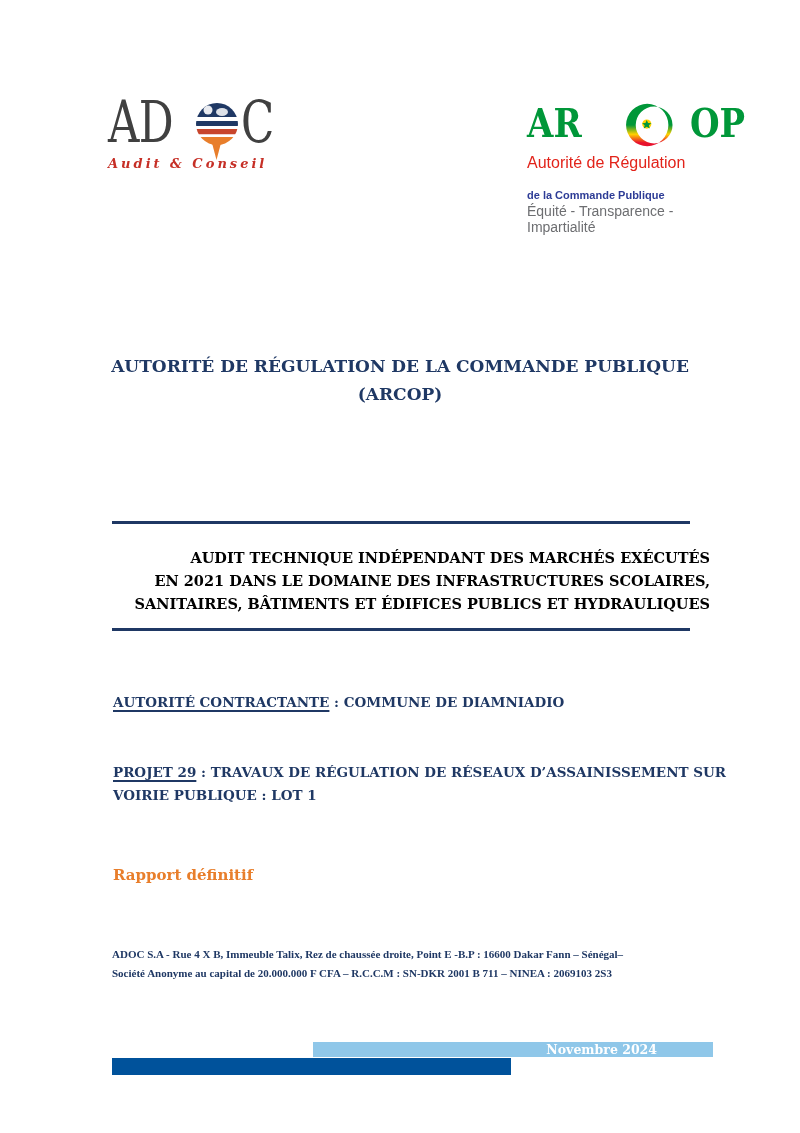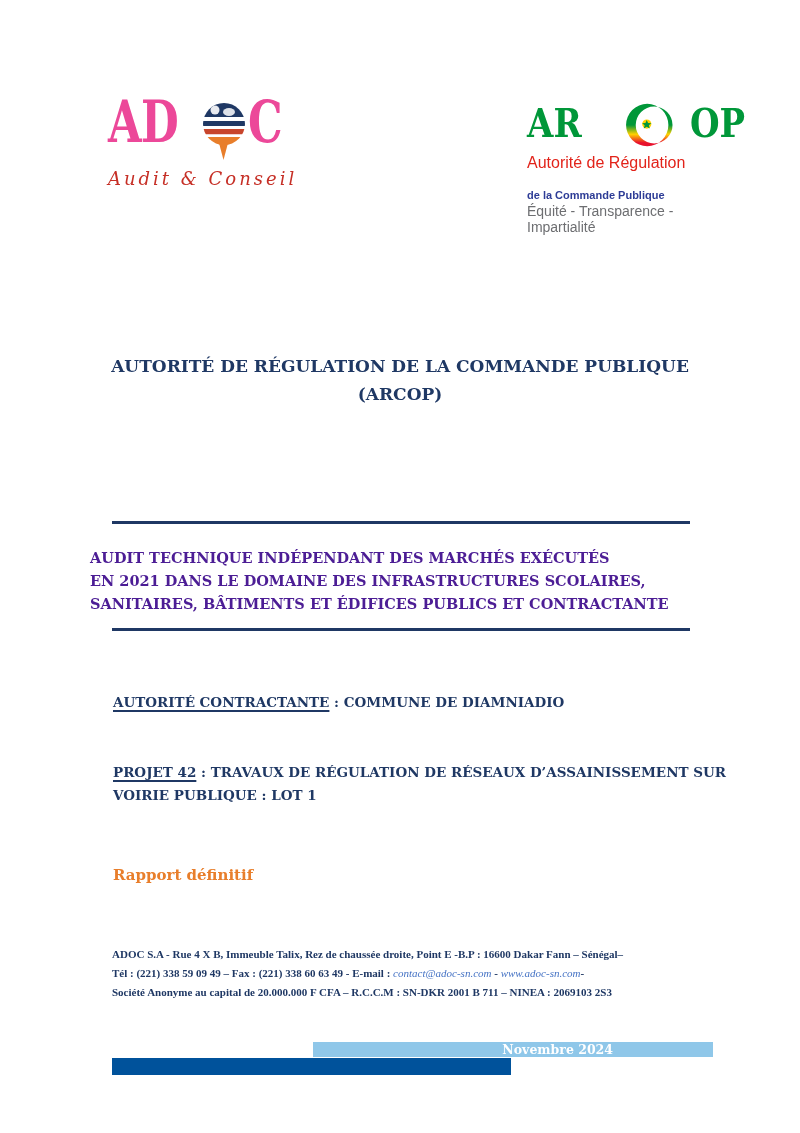--- a/index.html
+++ b/index.html
@@ -7,27 +7,27 @@
   .page {
     position:relative;
     width:800px; height:1133px;
     background:#ffffff;
     font-family:"DejaVu Serif", serif;
     overflow:hidden;
     margin:0 auto;
   }
   
   .adoc-logo { position:absolute; left:108px; top:94px; }
-  .adoc-row { display:flex; align-items:flex-start; line-height:56px; height:56px; color:#ec4899; font-weight:bold; font-size:58px; }
+  .adoc-row { display:flex; align-items:flex-start; line-height:56px; height:56px; color:#404040; font-weight:normal; font-size:58px; }
   .adoc-letters { display:inline-block; transform:scaleX(0.75); transform-origin:left center; letter-spacing:-1px; }
   .adoc-letters.right { transform-origin:left center; margin-left:2px; }
   .adoc-globe { margin-top:4px; margin-left:1px; overflow:visible; }
   .adoc-tagline {
-    margin-top:18px; color:#C62F26; font-style:italic; font-weight:normal;
-    font-size:18px; letter-spacing:3px; white-space:nowrap;
+    margin-top:6px; color:#C62F26; font-style:italic; font-weight:bold;
+    font-size:13px; letter-spacing:3px; white-space:nowrap;
   }
   
   .arcop-logo { position:absolute; left:527px; top:100px; width:180px; }
   .arcop-row { display:flex; align-items:flex-start; height:46px; line-height:46px; color:#009739; font-weight:bold; font-size:40px;gap:32px; }
   .arcop-letters { display:inline-block; transform:scaleX(0.85); transform-origin:left center; }
   .arcop-letters.right { margin-left:-4px; }
   .arcop-crescent { margin:0 -5px 0 -2px; overflow:visible; }
   .arcop-sub1 { margin-top:8px; font-family:"Liberation Sans", sans-serif; font-weight:normal; font-size:16px; color:#E2231A; }
   .arcop-sub2 { margin-top:17px; font-family:"Liberation Sans", sans-serif; font-weight:bold; font-size:11px; color:#2D3C96; }
   .arcop-sub3 { margin-top:2px; font-family:"Liberation Sans", sans-serif; font-size:14px; color:#6D6E71; }
@@ -35,21 +35,21 @@
   .main-title {
     position:absolute; left:100px; top:352px; width:600px;
     text-align:center; color:#1F3864; font-weight:bold; font-size:17px;
     line-height:28px; white-space:nowrap;
   }
   .rule { position:absolute; left:112px; width:578px; height:3px; background:#1F3864; }
   .rule-top { top:521px; }
   .rule-bottom { top:628px; }
   .audit-title {
     position:absolute; left:90px; top:546px; width:620px;
-    text-align:left; color:#4c1d95; font-weight:bold; font-size:14.5px;
+    text-align:right; color:#000000; font-weight:bold; font-size:14.5px;
     line-height:23px; white-space:nowrap;
   }
   .contracting {
     position:absolute; left:113px; top:694px; width:640px;
     color:#1F3864; font-weight:bold; font-size:13.5px; white-space:nowrap;
   }
   .project {
     position:absolute; left:113px; top:761px; width:650px;
     color:#1F3864; font-weight:bold; font-size:13.5px; line-height:23px; white-space:nowrap;
   }
@@ -61,21 +61,21 @@
   
   .footer {
     position:absolute; left:112px; top:945px; width:640px;
     font-family:"Liberation Serif", serif;
     color:#1F3864; font-weight:bold; font-size:11px; line-height:19px; white-space:nowrap;
   }
   .footer .link { color:#4472C4; font-style:italic; font-weight:normal; text-decoration:none; }
   
   .banner-light {
     position:absolute; left:313px; top:1042px; width:400px; height:15px;
-    background:#8FC7E9; text-align:right; padding-right:100px;
+    background:#8FC7E9; text-align:right; padding-right:56px;
     color:#ffffff; font-weight:bold; font-size:12.5px; line-height:15px;
   }
   .banner-dark {
     position:absolute; left:112px; top:1058px; width:399px; height:17px;
     background:#00529B;
   }
 </style>
 </head>
 <body>
 
@@ -133,38 +133,37 @@
 
   <div class="main-title">
     <div>AUTORITÉ DE RÉGULATION DE LA COMMANDE PUBLIQUE</div>
     <div>(ARCOP)</div>
   </div>
 
   <div class="rule rule-top"></div>
   <div class="audit-title">
     <div>AUDIT TECHNIQUE INDÉPENDANT DES MARCHÉS EXÉCUTÉS</div>
     <div>EN 2021 DANS LE DOMAINE DES INFRASTRUCTURES SCOLAIRES,</div>
-    <div>SANITAIRES, BÂTIMENTS ET ÉDIFICES PUBLICS ET CONTRACTANTE</div>
+    <div>SANITAIRES, BÂTIMENTS ET ÉDIFICES PUBLICS ET HYDRAULIQUES</div>
   </div>
   <div class="rule rule-bottom"></div>
 
   <div class="contracting">
     <span class="u">AUTORITÉ CONTRACTANTE</span><span> : COMMUNE DE DIAMNIADIO</span>
   </div>
 
   <div class="project">
-    <div><span class="u">PROJET 42</span><span> : TRAVAUX DE RÉGULATION DE RÉSEAUX D’ASSAINISSEMENT SUR</span></div>
+    <div><span class="u">PROJET 29</span><span> : TRAVAUX DE RÉGULATION DE RÉSEAUX D’ASSAINISSEMENT SUR</span></div>
     <div>VOIRIE PUBLIQUE : LOT 1</div>
   </div>
 
   <div class="report-status">Rapport définitif</div>
 
   <div class="footer">
     <div>ADOC S.A - Rue 4 X B, Immeuble Talix, Rez de chaussée droite, Point E -B.P : 16600 Dakar Fann – Sénégal–</div>
-    <div><span>Tél : (221) 338 59 09 49 – Fax : (221) 338 60 63 49 - E-mail : </span><a class="link" href="#">contact@adoc-sn.com</a><span>  -  </span><a class="link" href="#">www.adoc-sn.com</a><span>-</span></div>
     <div>Société Anonyme au capital de 20.000.000 F CFA – R.C.C.M : SN-DKR 2001 B 711 – NINEA : 2069103 2S3</div>
   </div>
 
   <div class="banner-light">
     <span>Novembre 2024</span>
   </div>
   <div class="banner-dark"></div>
 
 </div>
 

